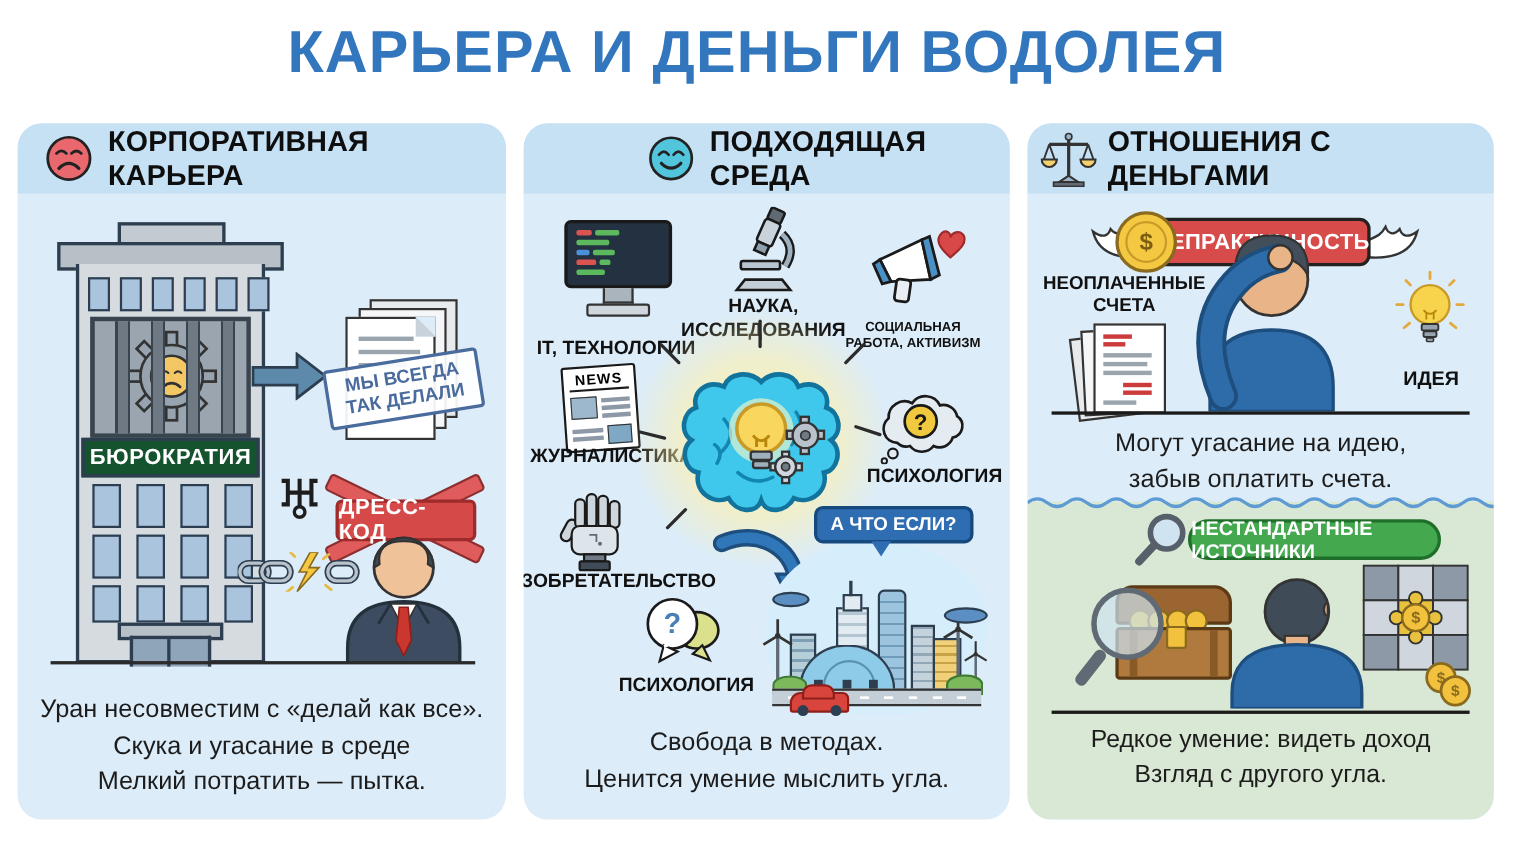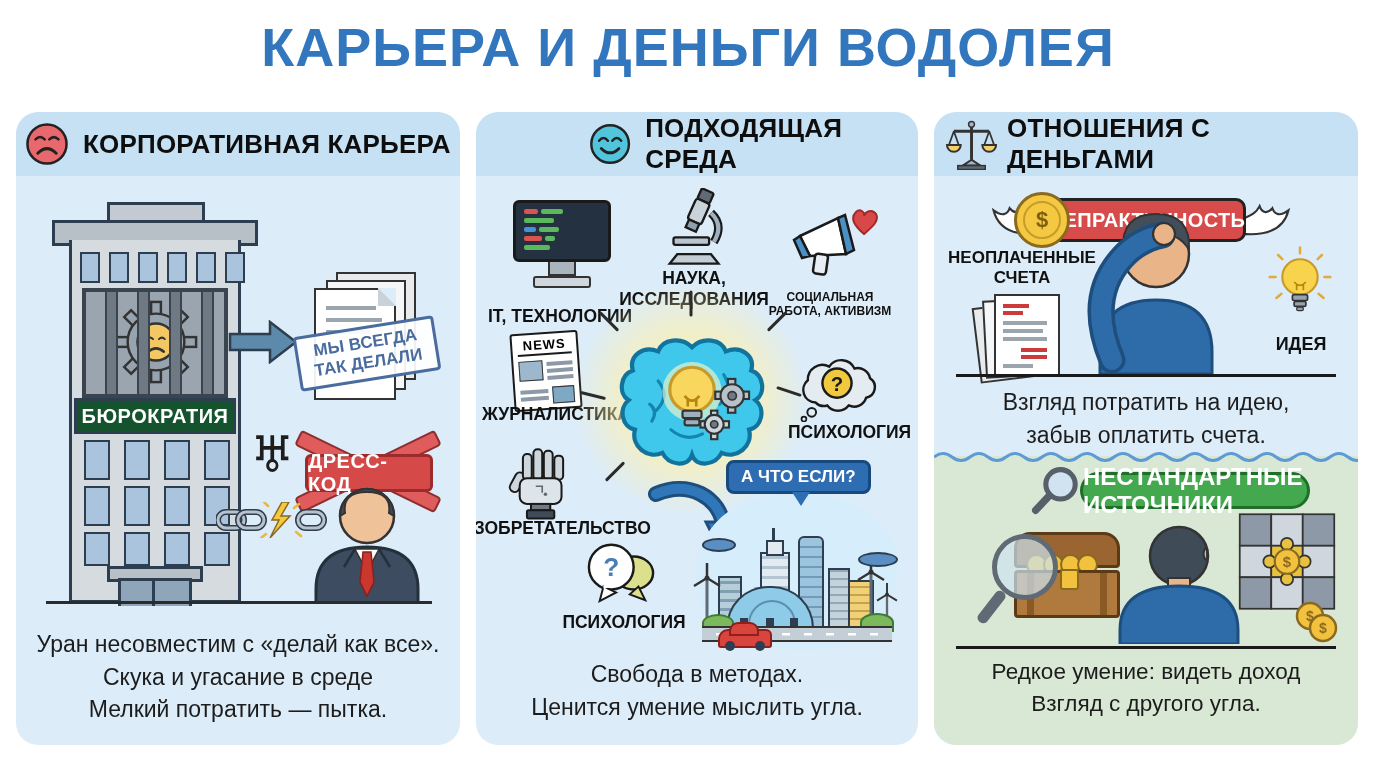--- a/index.html
+++ b/index.html
@@ -18,21 +18,21 @@
   .win{background:#a9c4dc;border:2px solid #2c3e50}
 </style>
 </head>
 <body>
 
 <h1>КАРЬЕРА И ДЕНЬГИ ВОДОЛЕЯ</h1>
 
 <div class="cols">
 
   <div class="panel" style="width:444px">
-    <div class="panel-head" style="padding-left:8px">
+    <div class="panel-head" style="padding-left:24px">
       <svg width="46" height="46" viewBox="0 0 40 40">
         <circle cx="20" cy="20" r="17" fill="#e8686d" stroke="#222" stroke-width="2.2"></circle>
         <path d="M10 16 q4 -4 8 0 M22 16 q4 -4 8 0" fill="none" stroke="#222" stroke-width="2.2" stroke-linecap="round"></path>
         <path d="M12 28 q8 -8 16 0" fill="none" stroke="#222" stroke-width="2.6" stroke-linecap="round"></path>
       </svg>
       <h2>КОРПОРАТИВНАЯ КАРЬЕРА</h2>
     </div>
 
     <div class="abs" style="left:36px;top:90px;width:206px;height:401px">
       <div class="abs" style="left:55px;top:0;width:92px;height:20px;background:#c3cad1;border:3px solid #2c3e50"></div>
@@ -343,21 +343,21 @@
       <div class="abs" style="left:6px;bottom:20px;width:28px;height:16px;border-radius:50% 50% 0 0;background:#7cb85c;border:2px solid #3e7a33;border-bottom:none"></div>
       <div class="abs" style="right:4px;bottom:20px;width:30px;height:17px;border-radius:50% 50% 0 0;background:#7cb85c;border:2px solid #3e7a33;border-bottom:none"></div>
       <div class="abs" style="left:6px;top:78px;width:30px;height:10px;background:#5b8fc4;border:2px solid #2c3e50;border-radius:50%"></div>
       <div class="abs" style="right:0px;top:92px;width:36px;height:11px;background:#5b8fc4;border:2px solid #2c3e50;border-radius:50%"></div>
       <div class="abs" style="left:6px;bottom:10px;right:6px;height:12px;background:#c3ced6;border-top:2.5px solid #333;border-bottom:2.5px solid #333;background-image:repeating-linear-gradient(90deg,transparent 0 14px,#ffffff 14px 22px);background-position:0 5px;background-size:100% 2.5px;background-repeat:repeat-x"></div>
       <div class="abs" style="left:22px;bottom:4px;width:50px;height:15px;background:#d9453c;border:2px solid #8e1f1a;border-radius:10px 6px 3px 3px">
         <div class="abs" style="left:9px;top:-9px;width:26px;height:10px;background:#d9453c;border:2px solid #8e1f1a;border-radius:9px 9px 0 0"></div>
         <div class="abs" style="left:5px;bottom:-5px;width:10px;height:10px;background:#2c3e50;border-radius:50%"></div>
         <div class="abs" style="right:5px;bottom:-5px;width:10px;height:10px;background:#2c3e50;border-radius:50%"></div>
       </div>
-      <div class="abs" style="left:30px;top:0;padding:4px 12px;background:#2f6db3;border:3px solid #16497e;border-radius:8px;color:#fff;font-weight:800;font-size:17px;white-space:nowrap">А ЧТО ЕСЛИ?</div>
+      <div class="abs" style="left:44px;top:0;padding:4px 12px;background:#2f6db3;border:3px solid #16497e;border-radius:8px;color:#fff;font-weight:800;font-size:17px;white-space:nowrap">А ЧТО ЕСЛИ?</div>
       <div class="abs" style="left:96px;top:32px;width:0;height:0;border-left:9px solid transparent;border-right:9px solid transparent;border-top:14px solid #2f6db3"></div>
     </div>
 
     <div class="cap" style="top:548px">
       <div>Свобода в методах.</div>
       <div>Ценится умение мыслить угла.</div>
     </div>
   </div>
 
   <div class="panel" style="width:424px">
@@ -426,34 +426,34 @@
       <path d="M31 42 q7 8 14 0 M34 44 v8 M42 44 v8" fill="none" stroke="#b8860b" stroke-width="2"></path>
       <rect x="29" y="57" width="18" height="7" rx="2" fill="#97a4b0" stroke="#333" stroke-width="2"></rect>
       <rect x="31" y="65" width="14" height="6" rx="2" fill="#97a4b0" stroke="#333" stroke-width="2"></rect>
       <rect x="34" y="72" width="8" height="4" rx="2" fill="#97a4b0" stroke="#333" stroke-width="1.5"></rect>
     </svg>
     <div class="lbl" style="left:322px;top:222px;width:90px;font-size:18px">ИДЕЯ</div>
 
     <div class="abs" style="left:22px;right:22px;top:262px;height:3px;background:#1a1a1a"></div>
 
     <div class="cap" style="top:276px">
-      <div>Взгляд потратить на идею,</div>
+      <div>Могут угасание на идею,</div>
       <div>забыв оплатить счета.</div>
     </div>
 
     <div class="abs" style="left:0;right:0;top:344px;bottom:0;background:#d9e8d4">
       <svg class="abs" style="left:0;top:-7px" width="424" height="14" viewBox="0 0 424 14">
         <path d="M0 8 Q9 1 18 8 T36 8 T54 8 T72 8 T90 8 T108 8 T126 8 T144 8 T162 8 T180 8 T198 8 T216 8 T234 8 T252 8 T270 8 T288 8 T306 8 T324 8 T342 8 T360 8 T378 8 T396 8 T414 8 T432 8" fill="none" stroke="#5f9bd3" stroke-width="3"></path>
       </svg>
 
       <svg class="abs" style="left:96px;top:8px" width="52" height="52" viewBox="0 0 46 46">
         <circle cx="27" cy="18" r="13" fill="#cfe4f0" stroke="#57606a" stroke-width="4.5"></circle>
         <line x1="17" y1="28" x2="5" y2="41" stroke="#57606a" stroke-width="6.5" stroke-linecap="round"></line>
       </svg>
-      <div class="abs" style="left:146px;top:16px;width:230px;height:37px;background:#43a84e;border:3px solid #1f6f2a;border-radius:20px;color:#fff;font-weight:800;font-size:24px;display:flex;align-items:center;justify-content:center;box-sizing:border-box">НЕСТАНДАРТНЫЕ ИСТОЧНИКИ</div>
+      <div class="abs" style="left:146px;top:16px;width:230px;height:37px;background:#43a84e;border:3px solid #1f6f2a;border-radius:20px;color:#fff;font-weight:800;font-size:18px;display:flex;align-items:center;justify-content:center;box-sizing:border-box">НЕСТАНДАРТНЫЕ ИСТОЧНИКИ</div>
 
       <div class="abs" style="left:64px;top:62px;width:124px;height:122px">
         <div class="abs" style="left:16px;top:14px;width:100px;height:30px;background:#9a6530;border:3px solid #5b3a15;border-radius:16px 16px 4px 4px"></div>
         <div class="abs" style="left:28px;top:36px;display:flex">
           <div style="width:17px;height:17px;border-radius:50%;background:#f2c23e;border:2px solid #8a6a1f;margin-right:-4px"></div>
           <div style="width:17px;height:17px;border-radius:50%;background:#f2c23e;border:2px solid #8a6a1f;margin-right:-4px"></div>
           <div style="width:17px;height:17px;border-radius:50%;background:#f2c23e;border:2px solid #8a6a1f;margin-right:-4px"></div>
           <div style="width:17px;height:17px;border-radius:50%;background:#f2c23e;border:2px solid #8a6a1f"></div>
         </div>
         <div class="abs" style="left:16px;top:52px;width:100px;height:42px;background:#b07a3e;border:3px solid #5b3a15;border-radius:4px">

